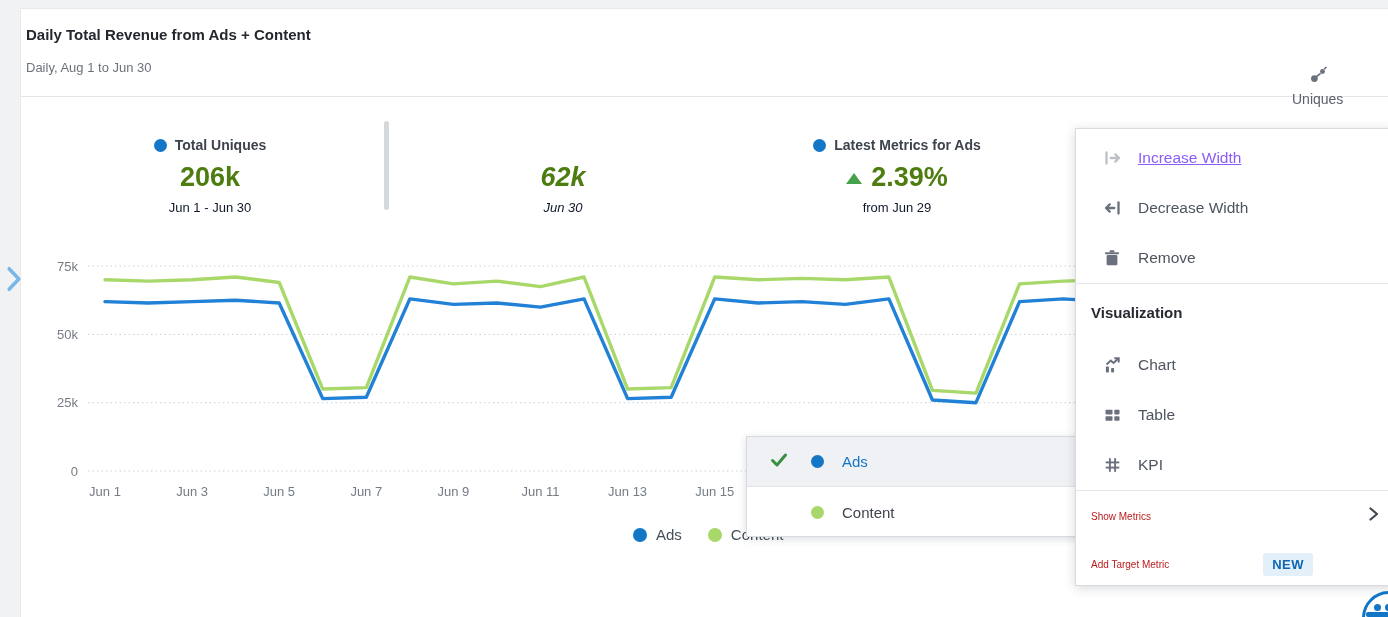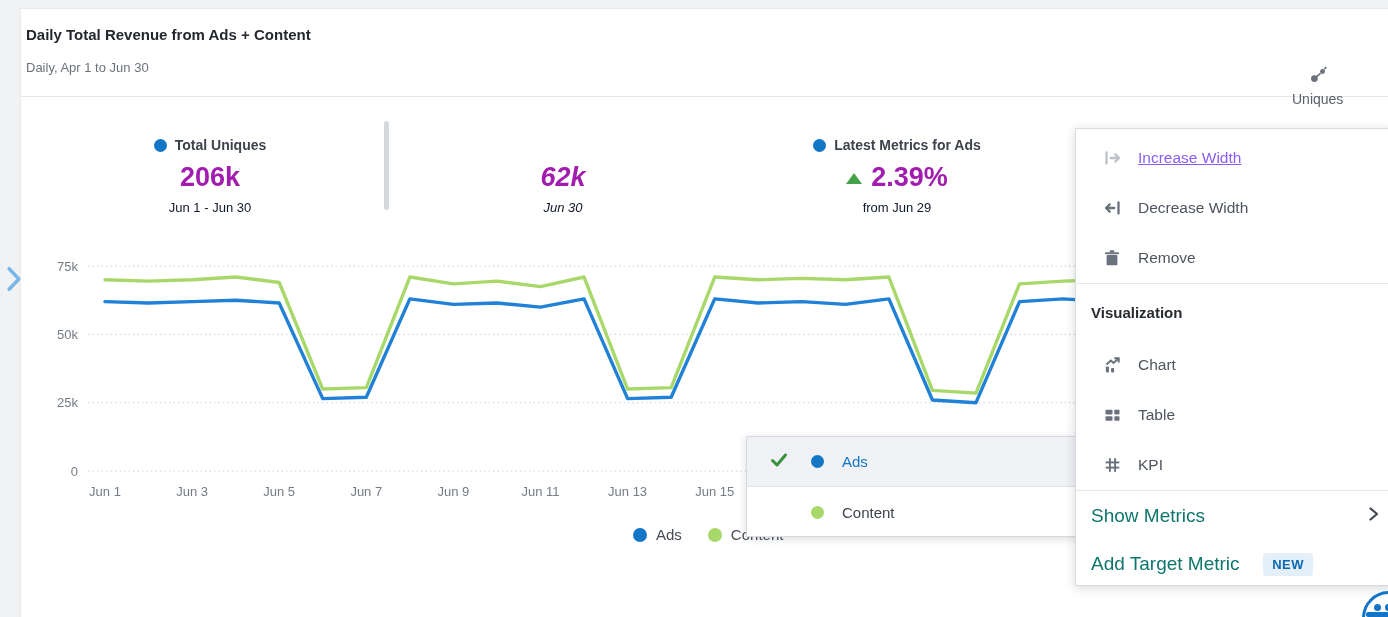--- a/index.html
+++ b/index.html
@@ -18,21 +18,21 @@
   .metric-selector svg { display:block; }
 
   
   .page-chevron { position:absolute; left:5px; top:266px; width:18px; height:26px; cursor:pointer; }
 
   
   .kpi { position:absolute; top:122px; height:92px; width:230px; text-align:center; }
   .kpi-label { height:22px; display:flex; align-items:center; justify-content:center; gap:8px;
                font-size:14px; font-weight:600; color:#3d434c;margin-top:12px; }
   .kpi-dot { width:13px; height:13px; border-radius:50%; flex:none; }
-  .kpi-value { height:42px; line-height:42px; font-size:27px; font-weight:700; color:#a21caf;text-align:center; }
+  .kpi-value { height:42px; line-height:42px; font-size:27px; font-weight:700; color:#4d7c0f;text-align:center; }
   .kpi-period { height:22px; line-height:20px; font-size:13px; color:#0f172a; }
   .trend-up { display:inline-block; width:0; height:0; border-left:8px solid transparent;
               border-right:8px solid transparent; border-bottom:11px solid #46a24a;
               margin-right:9px; vertical-align:middle; }
   .kpi-divider-bar { position:absolute; left:384px; top:121px; width:5px; height:89px;
                      background:#d6d9dc; border-radius:3px; }
 
   
   #chart-svg { position:absolute; left:0; top:0; width:1388px; height:617px; z-index:1; }
   #chart-svg text { font-family:"Liberation Sans","DejaVu Sans",sans-serif; font-size:13px; fill:#757c85; }
@@ -59,21 +59,21 @@
   .menu-item { height:50px; display:flex; align-items:center; padding:0 14px 0 25px; cursor:pointer; }
   .menu-item .mi-icon { width:22px; display:flex; justify-content:center; color:#6a717c; }
   .menu-item .mi-label { margin-left:15px; font-size:15.5px; color:#4e555f; }
   .menu-item.disabled { cursor:default; }
   .menu-item.disabled .mi-icon { color:#bcc1c8; }
   .menu-item.disabled .mi-label { color:#8b5cf6;text-decoration:underline; }
   .menu-divider { border-top:1px solid #e4e6e9; }
   .menu-section-title { height:56px; display:flex; align-items:center; padding-left:15px;
                         font-size:15px; font-weight:700; color:#272b31; }
   .menu-item-simple { height:50px; display:flex; align-items:center; padding:0 14px 0 15px; cursor:pointer; }
-  .menu-item-simple .mi-label { font-size:19px; color:#0f766e; }
+  .menu-item-simple .mi-label { font-size:10px; color:#b91c1c; }
   .menu-item-simple.short { height:46px; }
   .submenu-chevron { margin-left:auto; }
   .new-badge { margin-left:auto; margin-right:68px; background:#e3eff9; color:#0d68b1;
                font-size:13px; font-weight:700; letter-spacing:.5px; padding:4px 9px; border-radius:3px; }
 
   
   .help-bubble { position:absolute; left:1362px; top:591px; width:54px; height:54px;
                  border:3px solid #1275c5; border-radius:50%; background:#fff; z-index:7; cursor:pointer; }
   .help-dot { position:absolute; width:7px; height:7px; border-radius:50%; background:#1275c5; z-index:8; }
   .help-mouth { position:absolute; left:1366px; top:612px; width:34px; height:5px; background:#1275c5;
@@ -110,21 +110,21 @@
       <text x="1324.3999999999999" y="496" text-anchor="middle">Jun 29</text>
       <polyline points="105,301.616 148.55,302.98199999999997 192.1,301.616 235.64999999999998,300.25 279.2,302.98199999999997 322.75,398.602 366.29999999999995,397.236 409.84999999999997,298.884 453.4,304.34799999999996 496.95,302.98199999999997 540.5,307.08 584.05,298.884 627.5999999999999,398.602 671.15,397.236 714.6999999999999,298.884 758.25,302.98199999999997 801.8,301.616 845.3499999999999,304.34799999999996 888.9,298.884 932.4499999999999,399.968 976,402.7 1019.55,301.616 1063.1,298.884 1106.65,301.616 1150.1999999999998,301.616 1193.75,298.884 1237.3,398.602 1280.85,397.236 1324.3999999999999,304.34799999999996 1367.9499999999998,301.616" fill="none" stroke="#2181d6" stroke-width="3.4" stroke-linejoin="round" stroke-linecap="round"></polyline>
       <polyline points="105,279.76 148.55,281.126 192.1,279.76 235.64999999999998,277.028 279.2,282.49199999999996 322.75,389.03999999999996 366.29999999999995,387.674 409.84999999999997,277.028 453.4,283.858 496.95,281.126 540.5,286.59000000000003 584.05,277.028 627.5999999999999,389.03999999999996 671.15,387.674 714.6999999999999,277.028 758.25,279.76 801.8,278.394 845.3499999999999,279.76 888.9,277.028 932.4499999999999,390.406 976,393.13800000000003 1019.55,283.858 1063.1,281.126 1106.65,279.76 1150.1999999999998,278.394 1193.75,277.028 1237.3,389.03999999999996 1280.85,389.03999999999996 1324.3999999999999,281.126 1367.9499999999998,279.76" fill="none" stroke="#a9d86a" stroke-width="3.4" stroke-linejoin="round" stroke-linecap="round"></polyline>
     </svg>
 
   <div class="panel">
     <div class="panel-header"></div>
   </div>
 
   <div class="page-title">Daily Total Revenue from Ads + Content</div>
-  <div class="page-subtitle">Daily, Apr 1 to Jun 30</div>
+  <div class="page-subtitle">Daily, Aug 1 to Jun 30</div>
 
   <div class="metric-selector">
     <span>
       <svg width="18" height="18" viewBox="0 0 16 16" fill="#6b717c">
         <circle cx="4.8" cy="11.2" r="3"></circle>
         <circle cx="12" cy="4.8" r="2.2"></circle>
         <rect x="6.2" y="7.2" width="4.6" height="1.6" transform="rotate(-39 8.5 8)"></rect>
         <rect x="13.2" y="1.2" width="2.6" height="1.4" transform="rotate(-39 14.5 1.9)"></rect>
       </svg>
     </span>

